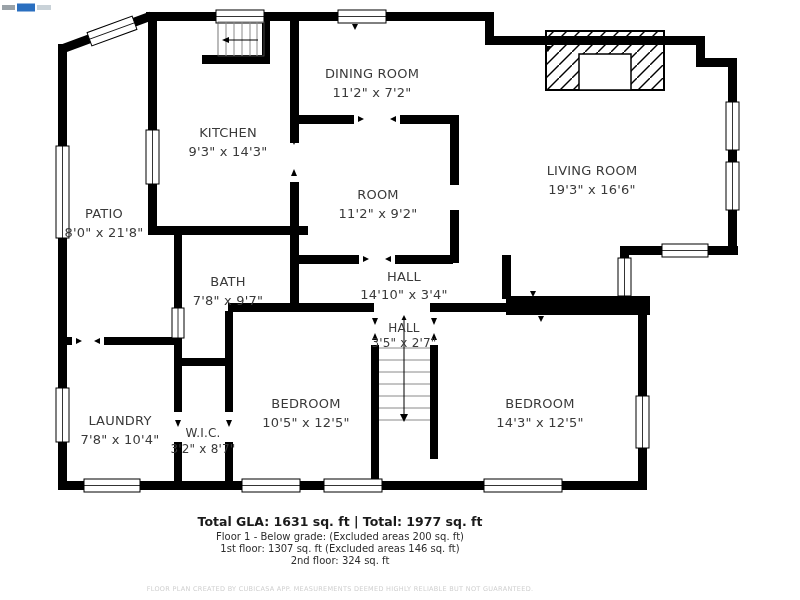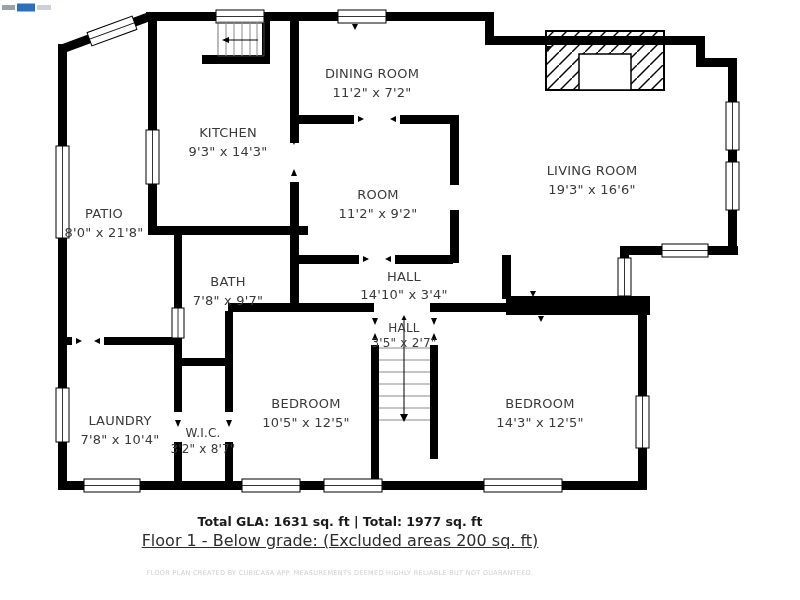--- a/index.html
+++ b/index.html
@@ -12,21 +12,21 @@
     font-family:"DejaVu Sans","Liberation Sans",sans-serif;
     fill:#3a3a3a;letter-spacing:.2px;
   }
   .room-name{font-size:13px;}
   .room-dims{font-size:13px;}
   .room-name-sm,.room-dims-sm{font-size:12px;}
   .summary{
     position:absolute;left:0;top:514px;width:680px;text-align:center;color:#2d2d2d;
   }
   .summary .total{font-weight:bold;font-size:12.5px;color:#1a1a1a;margin:0 0 2px 0;}
-  .summary .line{font-size:16px;margin:1px 0;text-decoration:underline;}
+  .summary .line{font-size:10px;margin:1px 0;}
   .summary .disclaimer{
     font-size:6.5px;color:#cfcfcf;letter-spacing:.3px;margin-top:19px;text-transform:uppercase;
   }
   .wall{fill:#000;}
   .win{fill:#fff;stroke:#000;stroke-width:1;}
   .winline{stroke:#000;stroke-width:.8;}
   .tread{stroke:#8a8a8a;stroke-width:1;}
   .thin{fill:none;stroke:#555;stroke-width:.8;}
   .arrowline{stroke:#000;stroke-width:1;}
   .tri{fill:#000;}
@@ -219,16 +219,18 @@
 
       <text class="room-name" x="540" y="408">BEDROOM</text>
       <text class="room-dims" x="540" y="427">14'3" x 12'5"</text>
     </g>
   </svg>
 
   
   <div class="summary">
     <div class="total">Total GLA: 1631 sq. ft | Total: 1977 sq. ft</div>
     <div class="line">Floor 1 - Below grade: (Excluded areas 200 sq. ft)</div>
+    <div class="line">1st floor: 1307 sq. ft (Excluded areas 146 sq. ft)</div>
+    <div class="line">2nd floor: 324 sq. ft</div>
     <div class="disclaimer">FLOOR PLAN CREATED BY CUBICASA APP. MEASUREMENTS DEEMED HIGHLY RELIABLE BUT NOT GUARANTEED.</div>
   </div>
 
 </div>
 
 </body></html>

